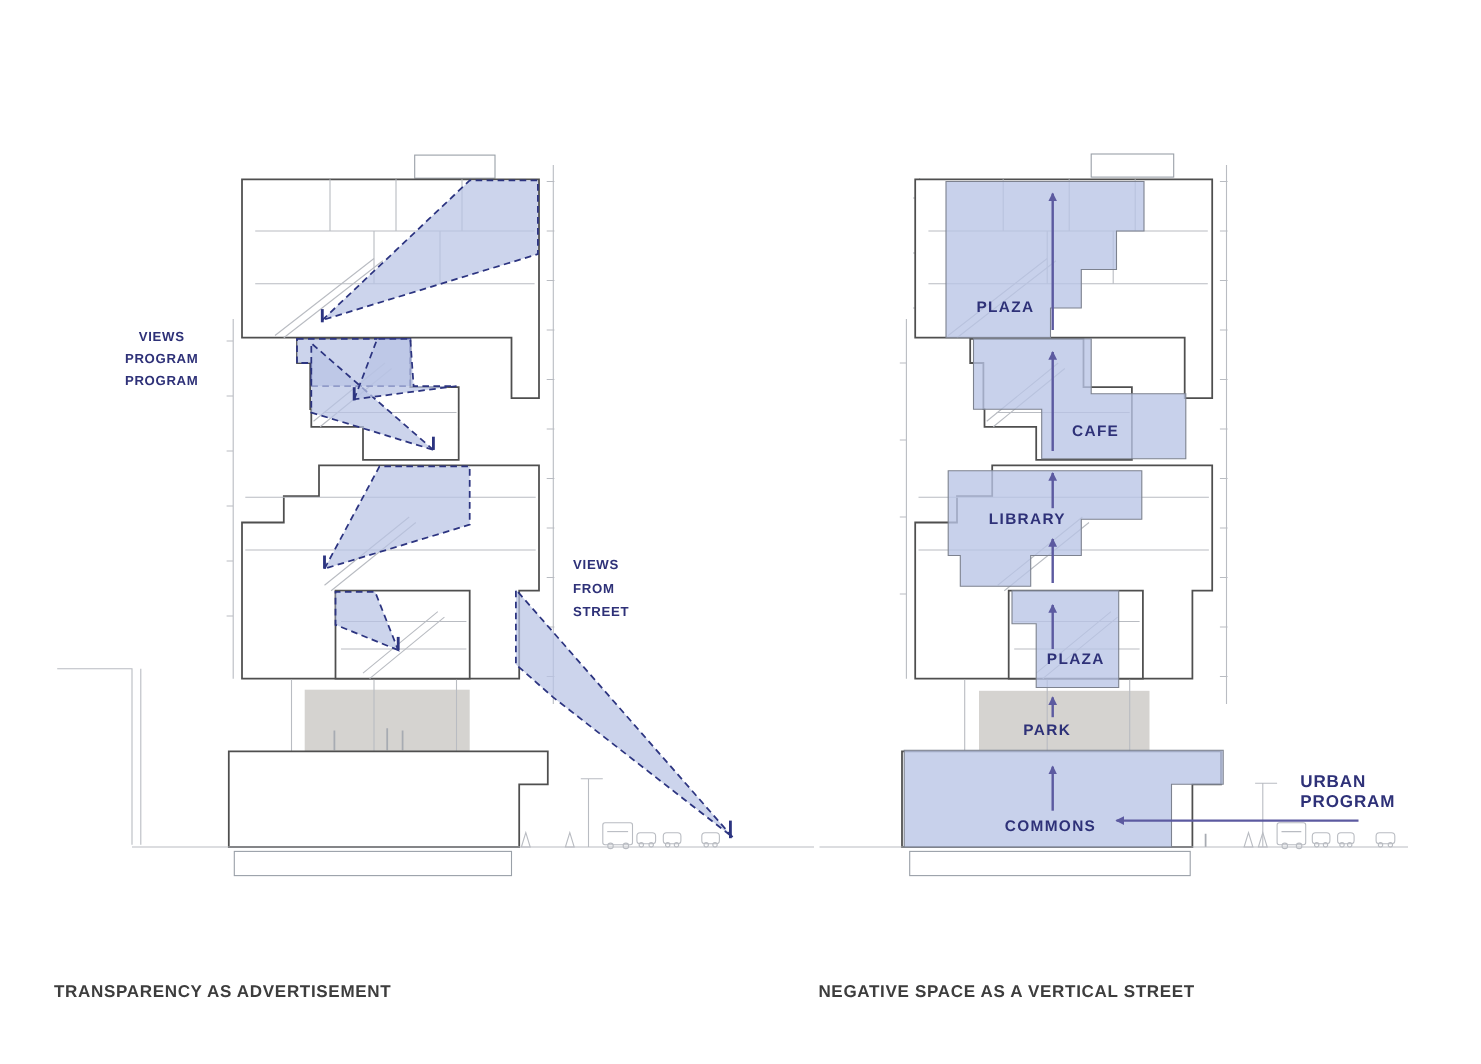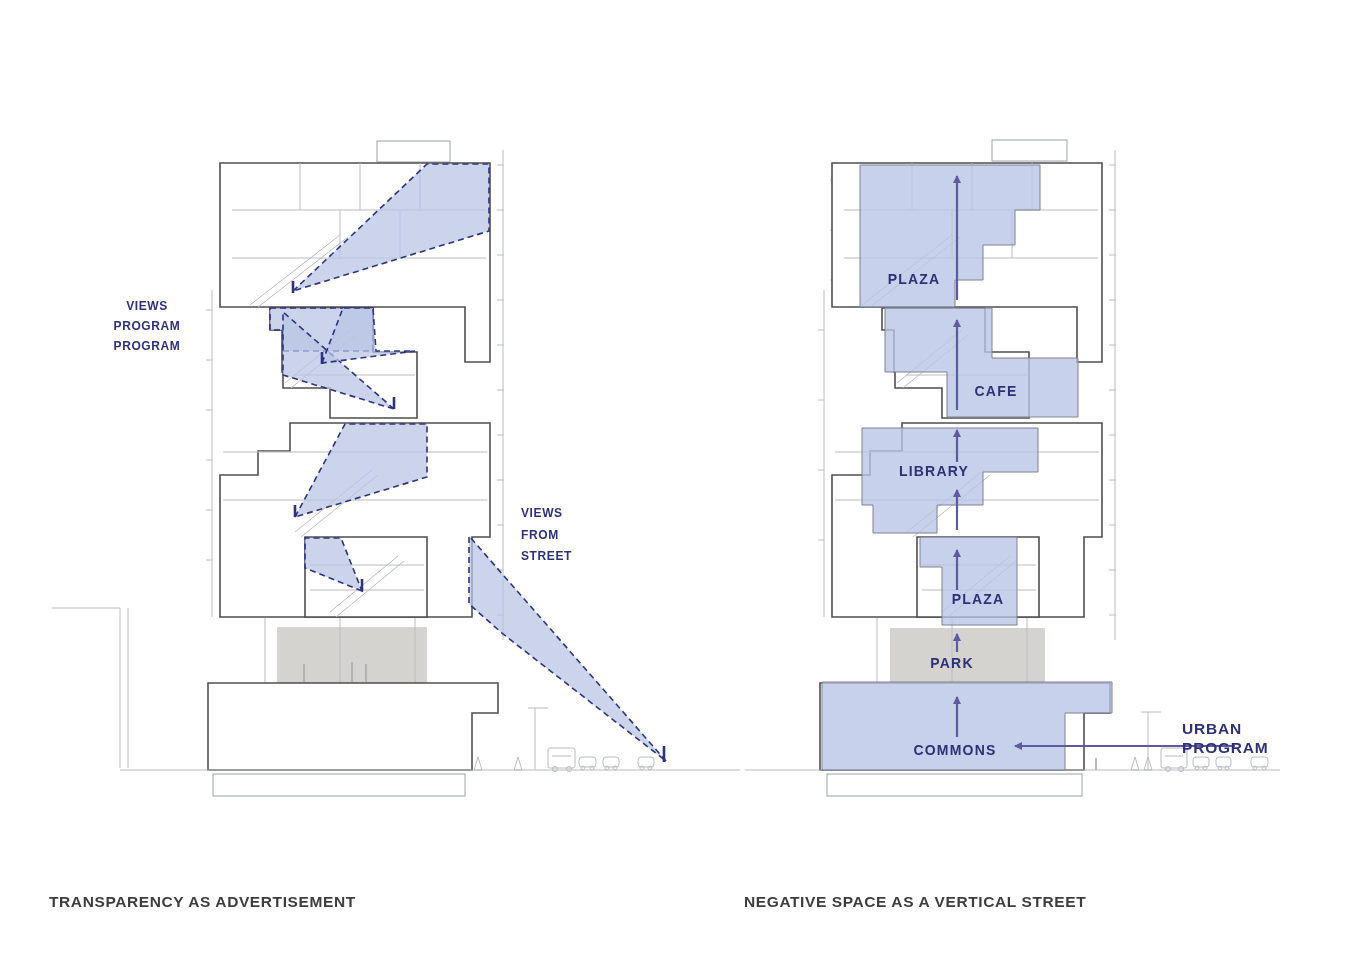--- a/index.html
+++ b/index.html
@@ -193,21 +193,21 @@
     <div>STREET</div>
   </div>
 
   <div class="lbl prog-label center" style="left:914px;top:271px;">PLAZA</div>
   <div class="lbl prog-label center" style="left:996px;top:383px;">CAFE</div>
   <div class="lbl prog-label center" style="left:934px;top:463px;">LIBRARY</div>
   <div class="lbl prog-label center" style="left:978px;top:591px;">PLAZA</div>
   <div class="lbl prog-label center" style="left:952px;top:655px;">PARK</div>
   <div class="lbl prog-label center" style="left:955px;top:742px;text-align:right;">COMMONS</div>
 
-  <div class="lbl urban-label multiline" style="left:1182px;top:701px;text-align:left;margin-top:18px;">
+  <div class="lbl urban-label multiline" style="left:1182px;top:701px;text-align:left;">
     <div>URBAN</div>
     <div>PROGRAM</div>
   </div>
 
   <div class="caption" style="left:744px;top:893px;">NEGATIVE SPACE AS A VERTICAL STREET</div>
   <div class="caption" style="left:49px;top:893px;">TRANSPARENCY AS ADVERTISEMENT</div>
 
 </div>
 
 </body></html>

